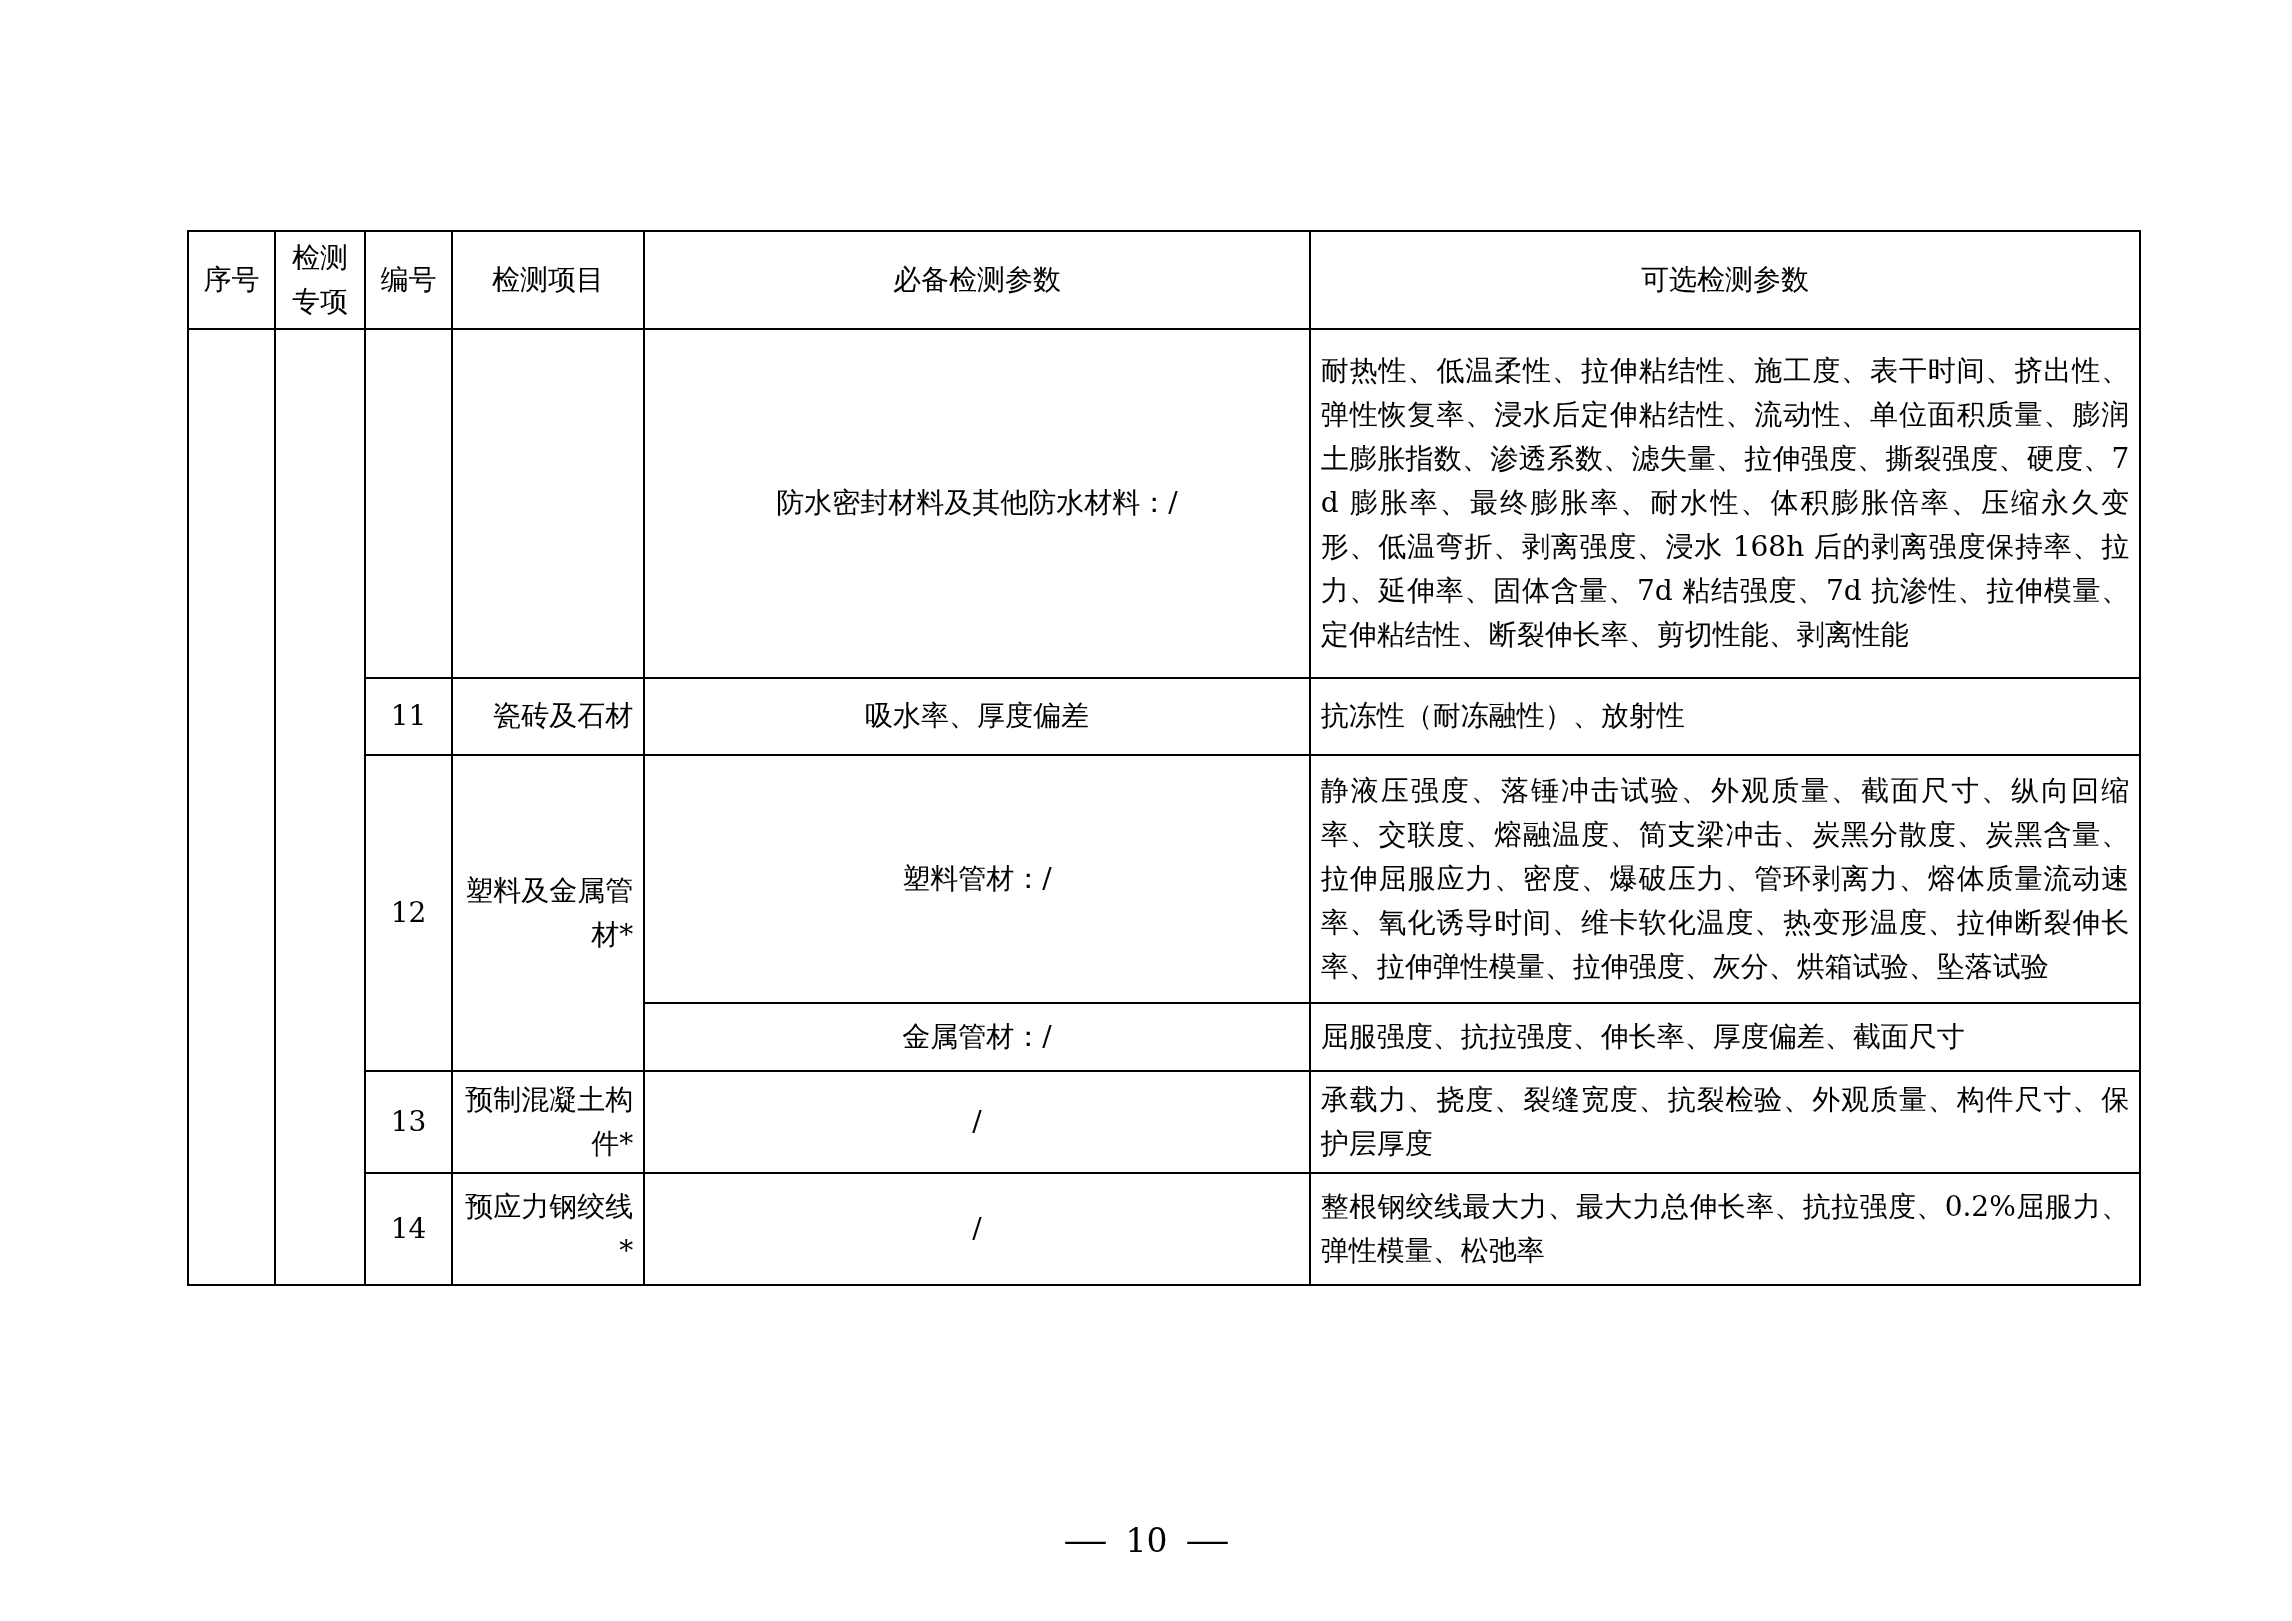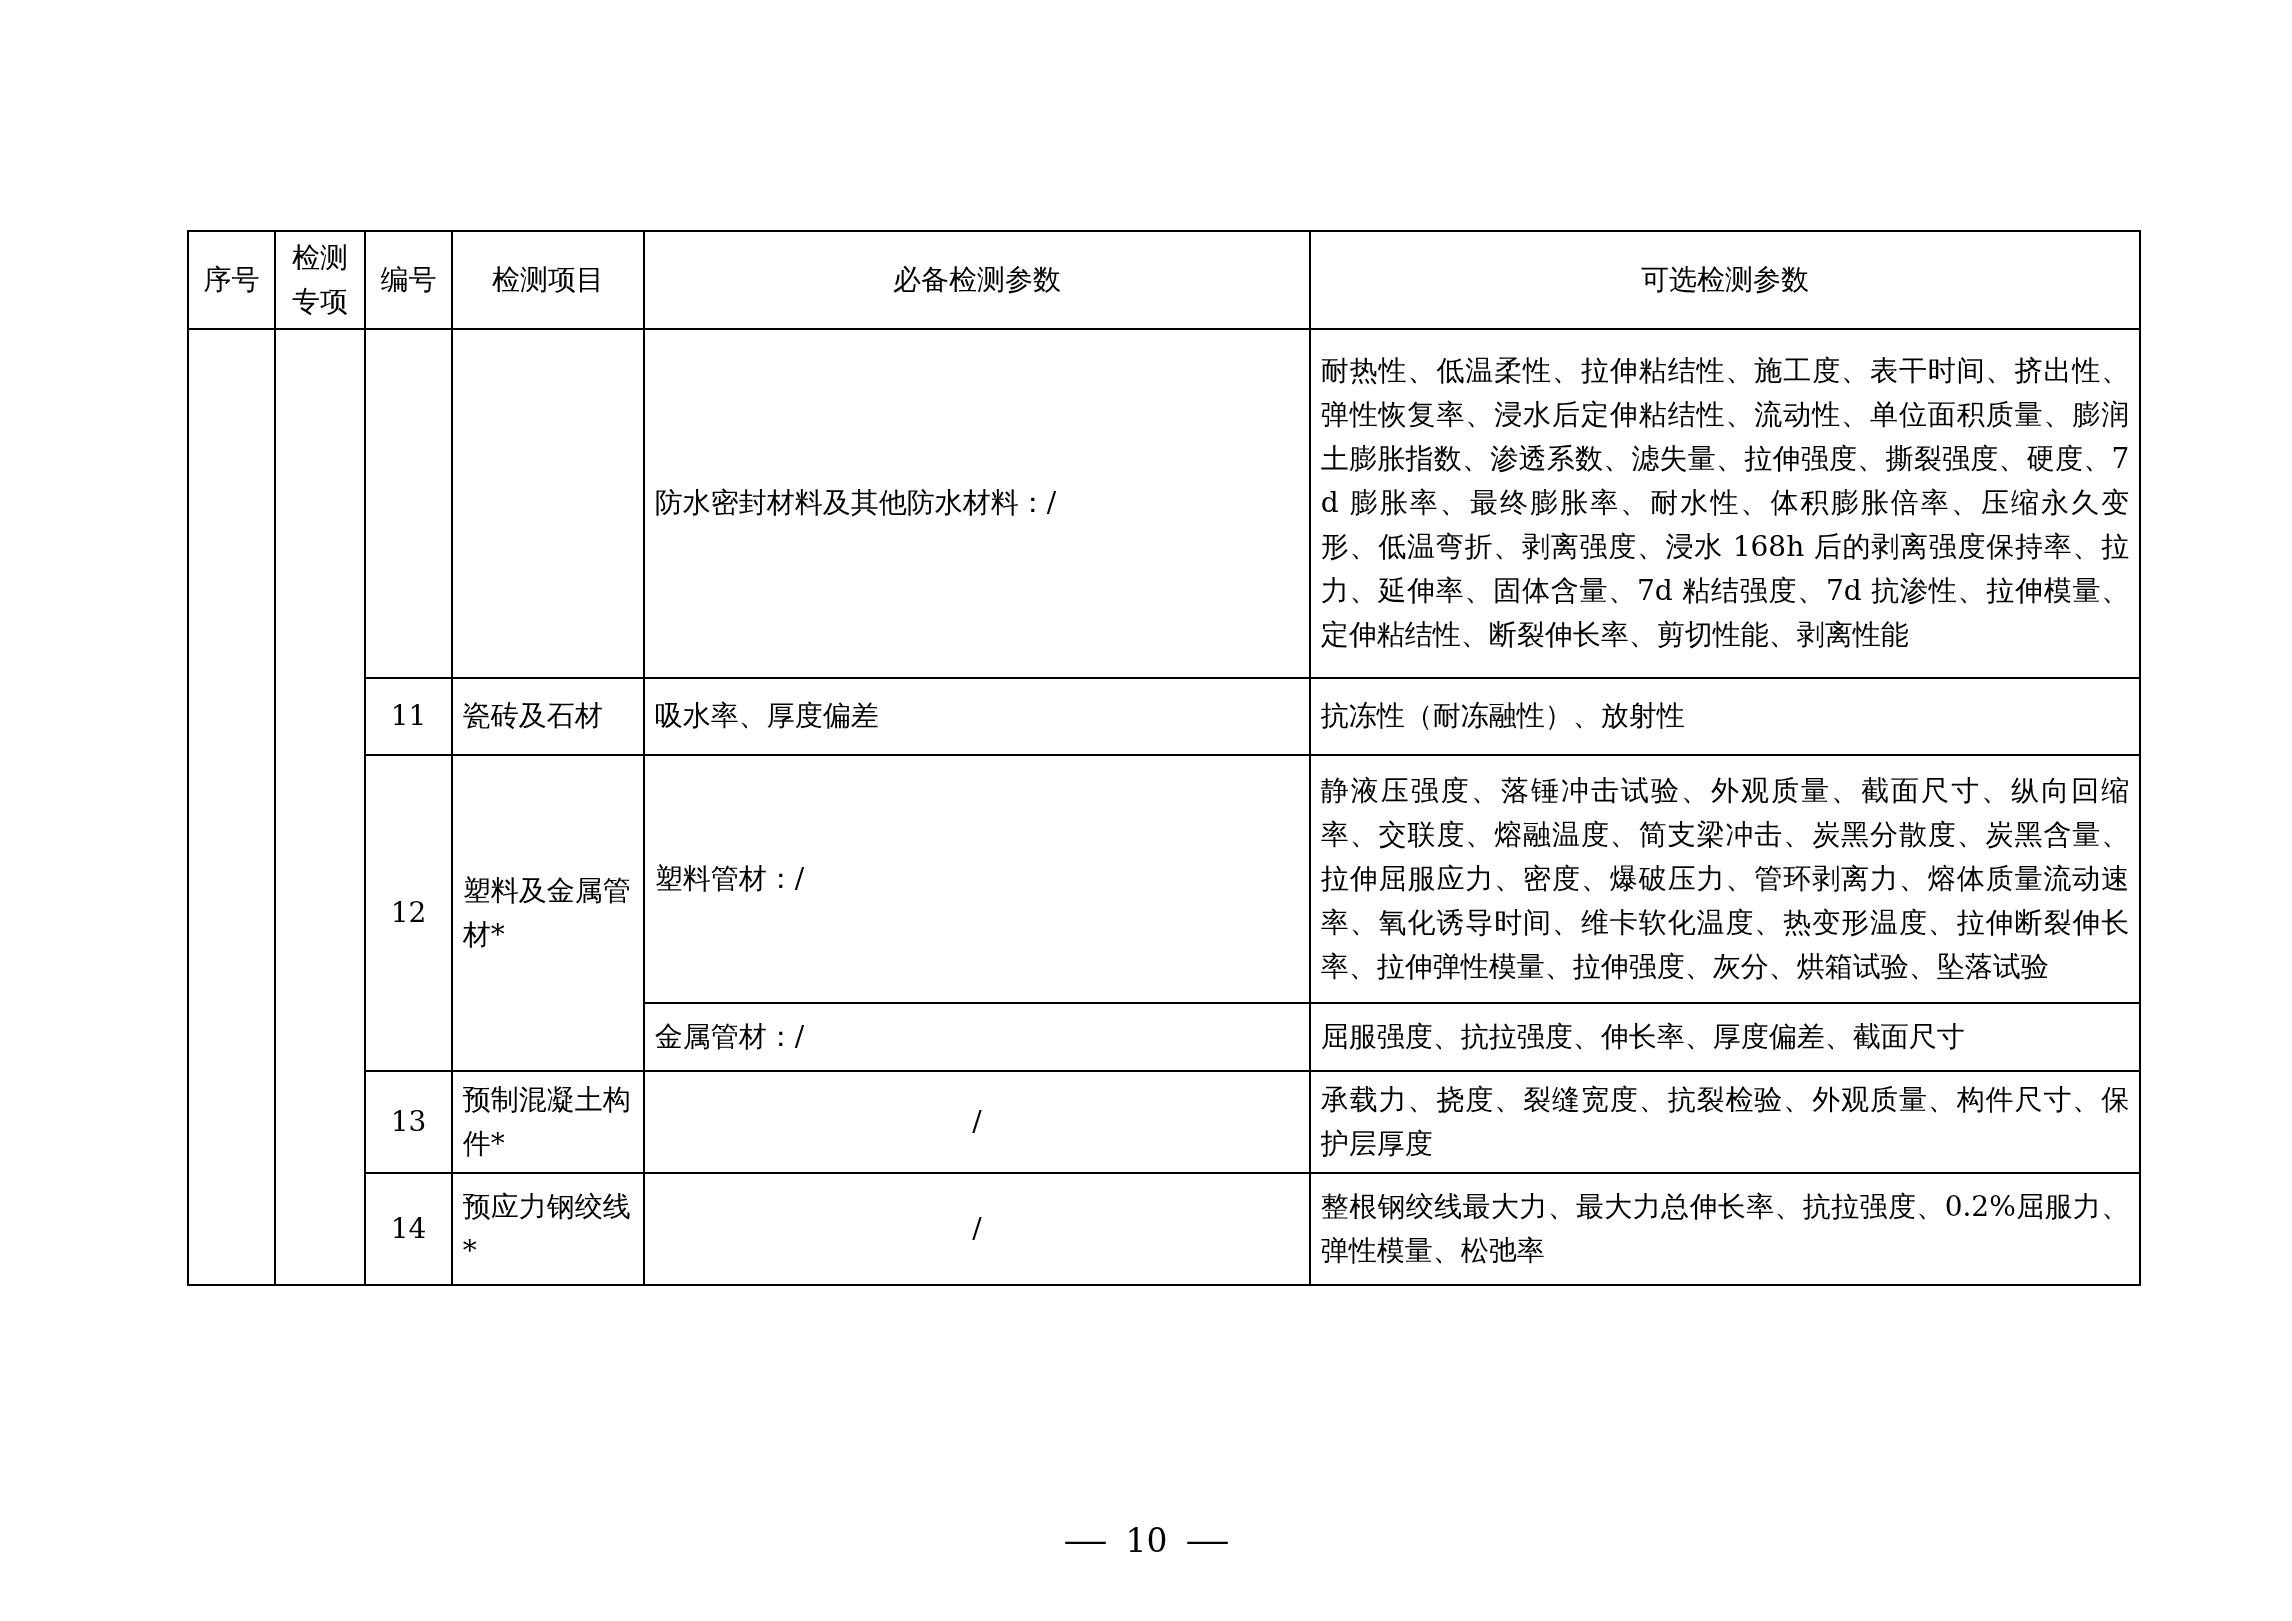--- a/index.html
+++ b/index.html
@@ -34,22 +34,22 @@
     padding: 5.9px 9.8px;
     overflow: hidden;
     word-break: break-all;
   }
   .doc-table thead th {
     text-align: center;
     height: 78px;
     padding: 3.9px 7.8px;
   }
   .cell-center { text-align: center; }
-  .cell-item   { text-align: left; padding: 5.9px 13.7px; }
-  .cell-req    { text-align: left; padding-left: 11.8px; border-radius: 30px; }
+  .cell-item   { text-align: right; padding: 5.9px 13.7px; }
+  .cell-req    { text-align: center; padding-left: 11.8px; border-radius: 30px; }
   .cell-req-slash { text-align: center; }
   .cell-opt {
     text-align: justify;
     text-align-last: left;
     padding: 7.8px 11.8px;
   }
   .row-h-a { height: 349px; }
   .row-h-b { height: 77px; }
   .row-h-c { height: 248px; }
   .row-h-d { height: 68px; }

